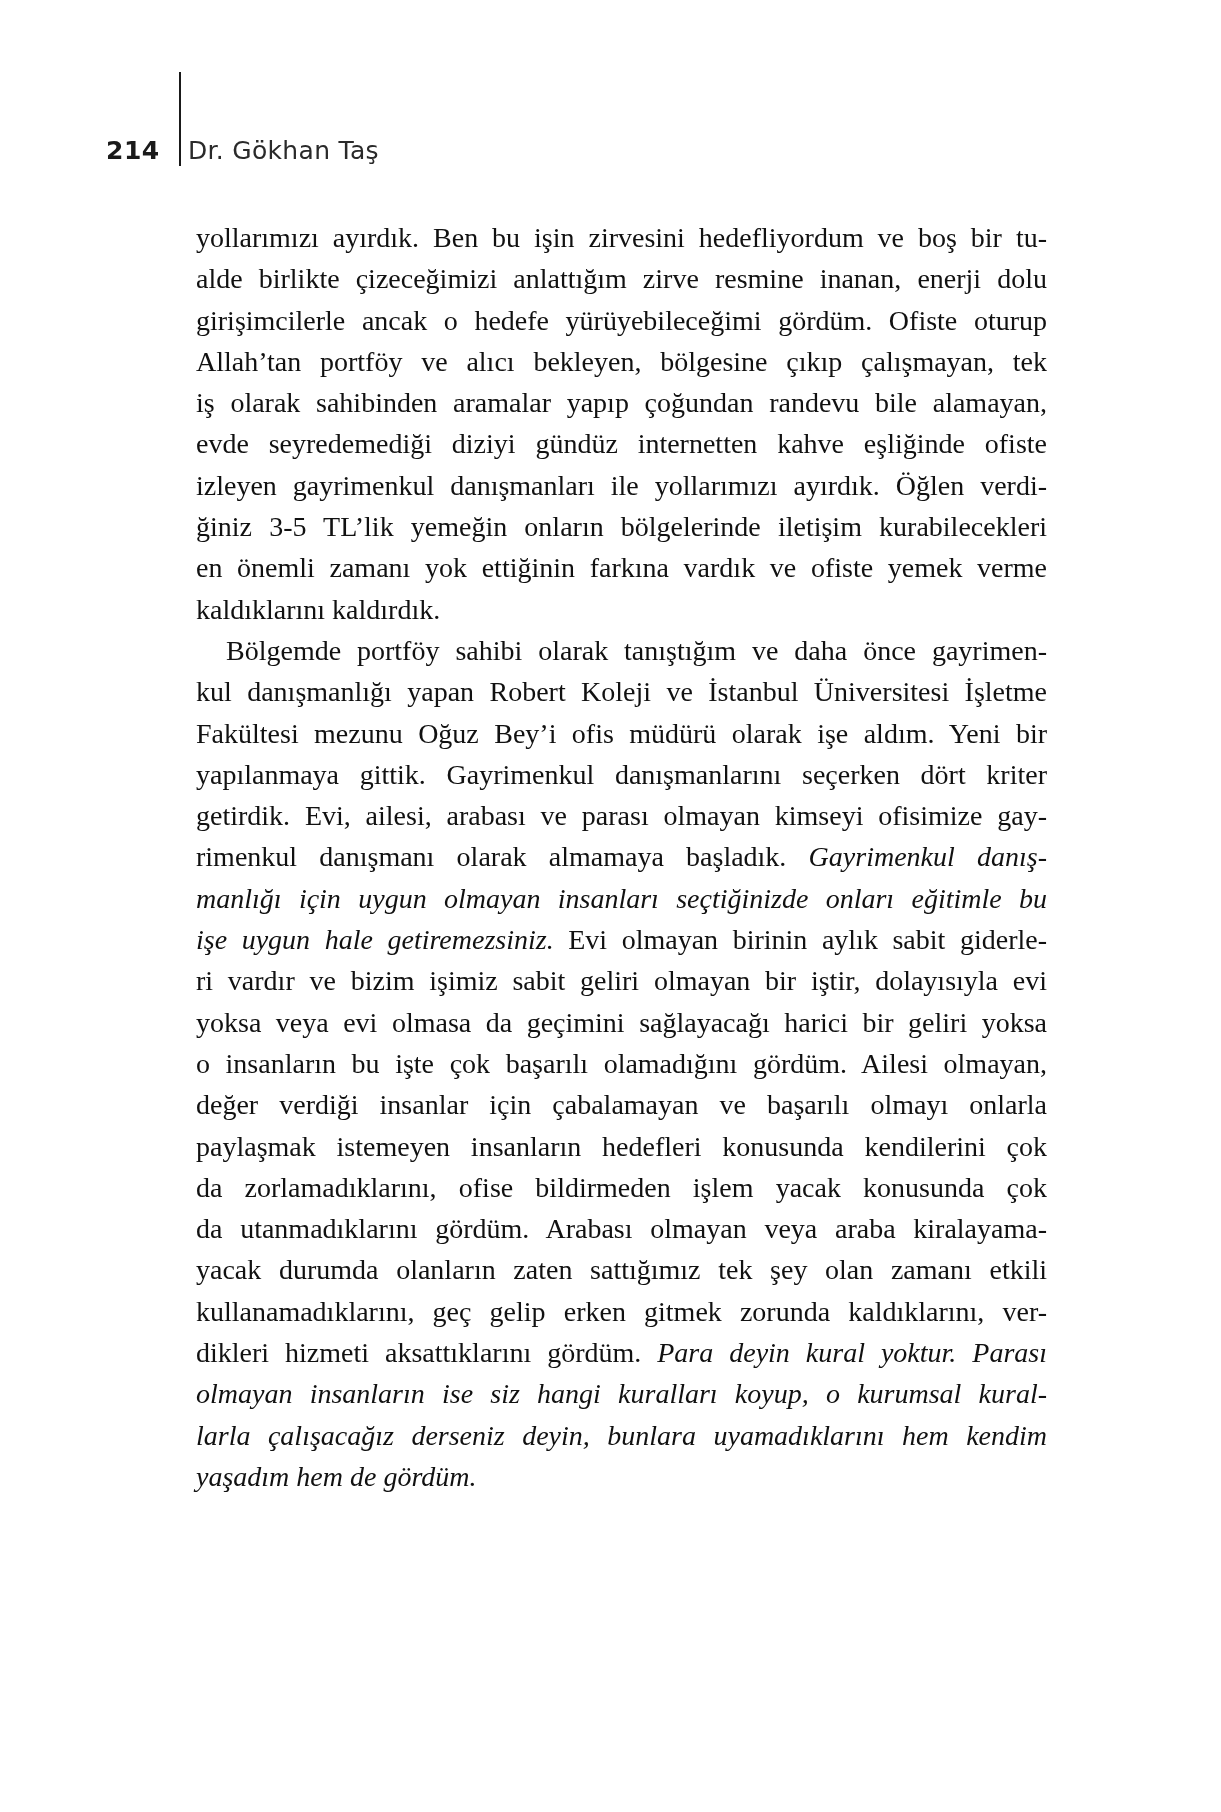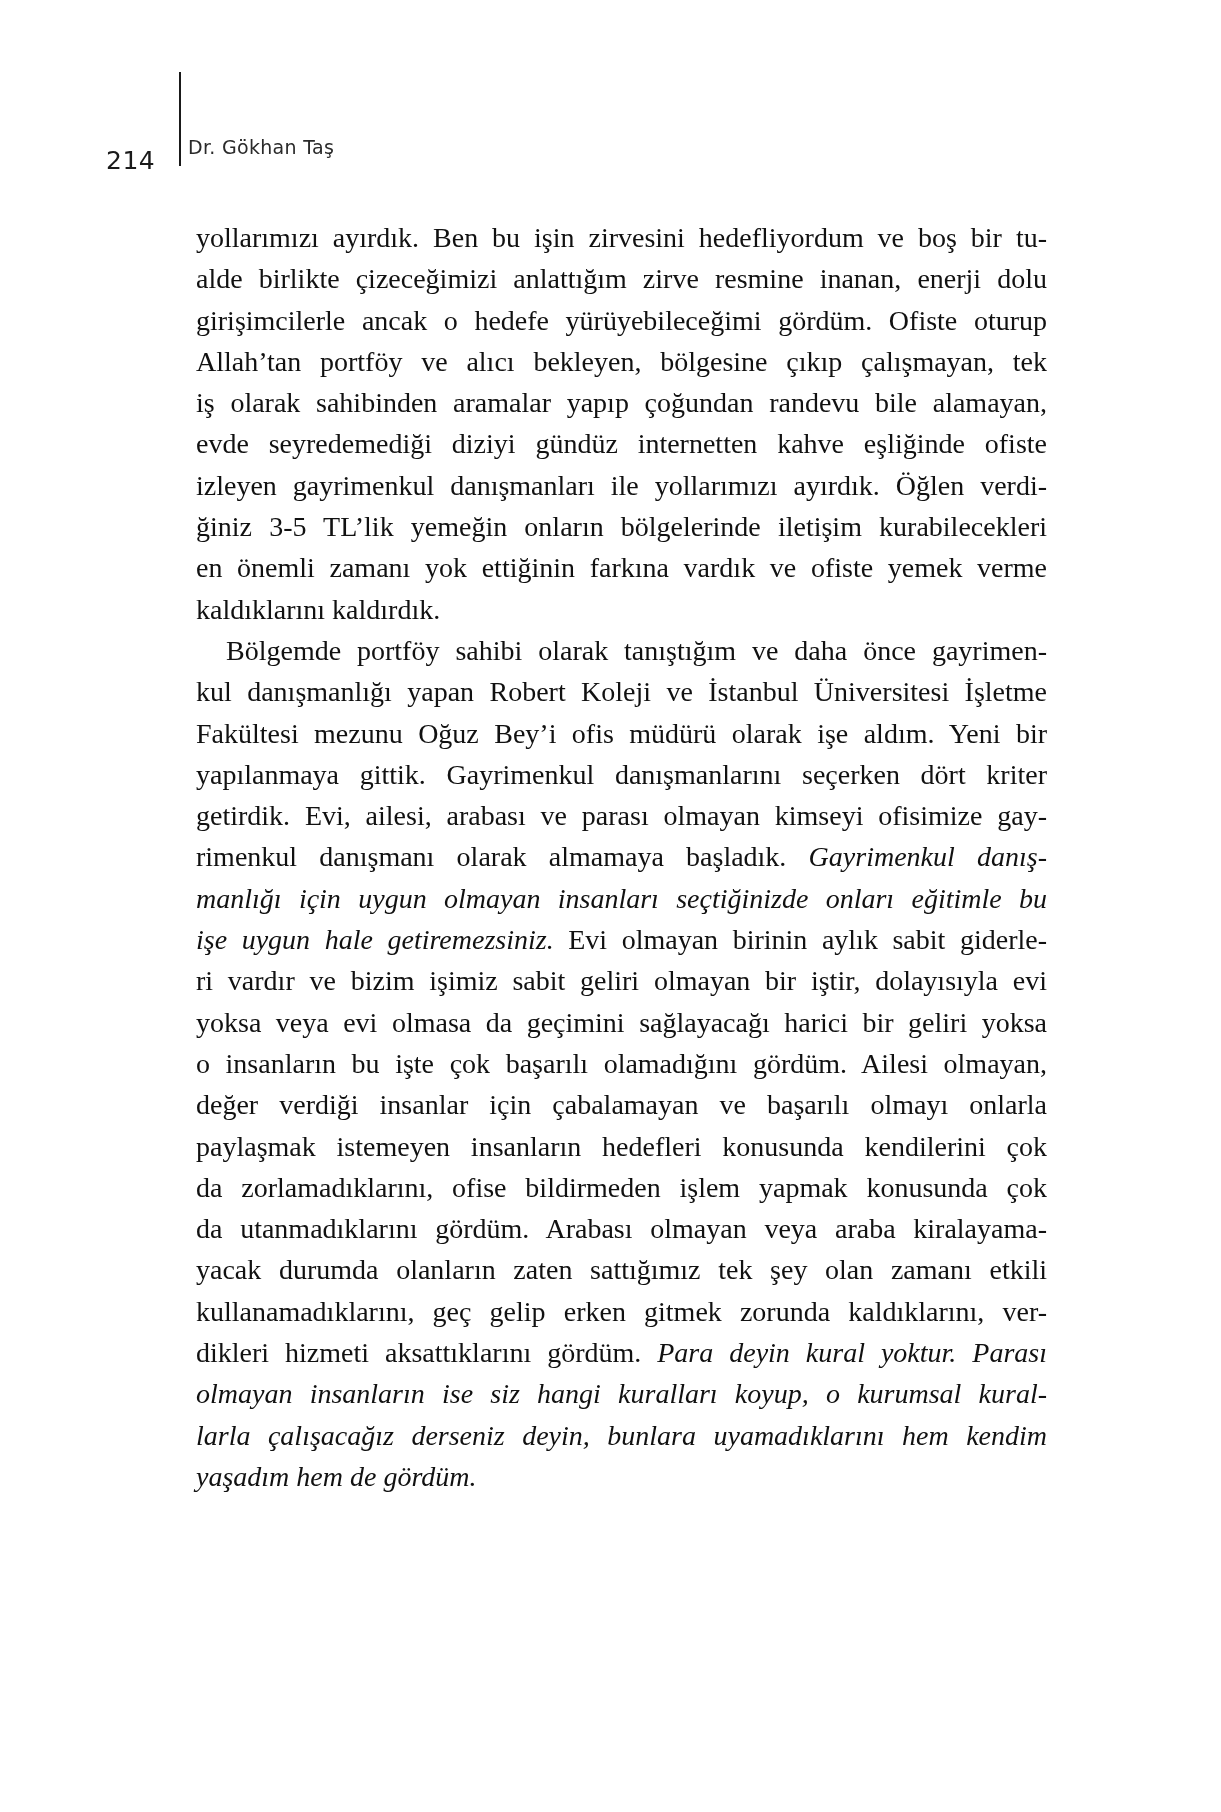--- a/index.html
+++ b/index.html
@@ -1,20 +1,20 @@
 <!DOCTYPE html>
 <html><head>
 <meta charset="utf-8">
 <style>
   html, body { margin: 0; padding: 0; background: #ffffff; }
   body { width: 1221px; height: 1812px; position: relative; overflow: hidden; }
   .header { position: absolute; left: 106px; top: 72px; height: 92px; }
   .header-rule { position: absolute; left: 73px; top: 0; width: 2px; height: 94px; background: #1a1a1a; }
-  .page-number { position: absolute; left: 0; top: 64px; font-family: "DejaVu Sans", sans-serif; font-weight: normal; font-size: 25px; color: #1a1a1a; letter-spacing: 0.5px; margin-top: 10px; }
-  .running-head { position: absolute; left: 82px; top: 64px; white-space: nowrap; font-family: "DejaVu Sans", sans-serif; font-size: 19px; color: #2a2a2a; letter-spacing: 0.3px; }
+  .page-number { position: absolute; left: 0; top: 64px; font-family: "DejaVu Sans", sans-serif; font-weight: bold; font-size: 25px; color: #1a1a1a; letter-spacing: 0.5px; }
+  .running-head { position: absolute; left: 82px; top: 64px; white-space: nowrap; font-family: "DejaVu Sans", sans-serif; font-size: 25px; color: #2a2a2a; letter-spacing: 0.3px; }
   .body-text { position: absolute; left: 181px; top: 217px; width: 866px; font-family: "Liberation Serif", serif; font-size: 28px; line-height: 41.3px; color: #111111; text-align: justify; }
   .line { display: block; white-space: nowrap; text-align-last: justify; margin-left: 15px; }
   .line.last { text-align-last: left; }
   .indent { padding-left: 30px; }
   .it { font-style: italic; }
 </style>
 </head>
 <body>
 
 <div class="header">
@@ -43,21 +43,21 @@
       <span class="line"><span>yapılanmaya gittik. Gayrimenkul danışmanlarını seçerken dört kriter</span></span>
       <span class="line"><span>getirdik. Evi, ailesi, arabası ve parası olmayan kimseyi ofisimize gay-</span></span>
       <span class="line"><span>rimenkul danışmanı olarak almamaya başladık. </span><span class="it">Gayrimenkul danış-</span></span>
       <span class="line"><span class="it">manlığı için uygun olmayan insanları seçtiğinizde onları eğitimle bu</span></span>
       <span class="line"><span class="it">işe uygun hale getiremezsiniz.</span><span> Evi olmayan birinin aylık sabit giderle-</span></span>
       <span class="line"><span>ri vardır ve bizim işimiz sabit geliri olmayan bir iştir, dolayısıyla evi</span></span>
       <span class="line"><span>yoksa veya evi olmasa da geçimini sağlayacağı harici bir geliri yoksa</span></span>
       <span class="line"><span>o insanların bu işte çok başarılı olamadığını gördüm. Ailesi olmayan,</span></span>
       <span class="line"><span>değer verdiği insanlar için çabalamayan ve başarılı olmayı onlarla</span></span>
       <span class="line"><span>paylaşmak istemeyen insanların hedefleri konusunda kendilerini çok</span></span>
-      <span class="line"><span>da zorlamadıklarını, ofise bildirmeden işlem yapmak konusunda çok</span></span>
+      <span class="line"><span>da zorlamadıklarını, ofise bildirmeden işlem yacak konusunda çok</span></span>
       <span class="line"><span>da utanmadıklarını gördüm. Arabası olmayan veya araba kiralayama-</span></span>
       <span class="line"><span>yacak durumda olanların zaten sattığımız tek şey olan zamanı etkili</span></span>
       <span class="line"><span>kullanamadıklarını, geç gelip erken gitmek zorunda kaldıklarını, ver-</span></span>
       <span class="line"><span>dikleri hizmeti aksattıklarını gördüm. </span><span class="it">Para deyin kural yoktur. Parası</span></span>
       <span class="line"><span class="it">olmayan insanların ise siz hangi kuralları koyup, o kurumsal kural-</span></span>
       <span class="line"><span class="it">larla çalışacağız derseniz deyin, bunlara uyamadıklarını hem kendim</span></span>
       <span class="line last"><span class="it">yaşadım hem de gördüm.</span></span>
     </div>
   </div>
 

